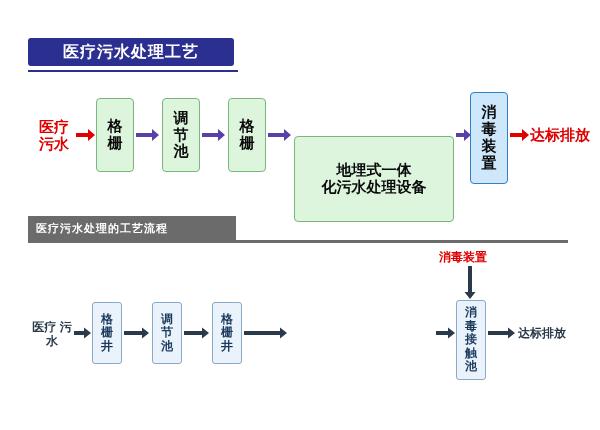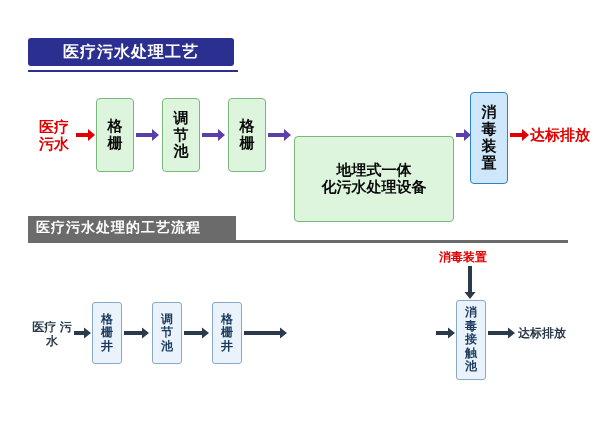--- a/index.html
+++ b/index.html
@@ -57,21 +57,21 @@
     width: 208px;
     height: 24px;
     background: #6b6b6b;
     box-sizing: border-box;
     display: flex;
     align-items: center;
     padding-left: 8px;
   }
   .title-2 span {
     color: #ffffff;
-    font-size: 14px;
+    font-size: 11px;
     font-weight: bold;
     letter-spacing: 1px;
   }
   .rule-2 {
     position: absolute;
     left: 28px;
     top: 240px;
     width: 540px;
     height: 3px;
     background: #6b6b6b;

